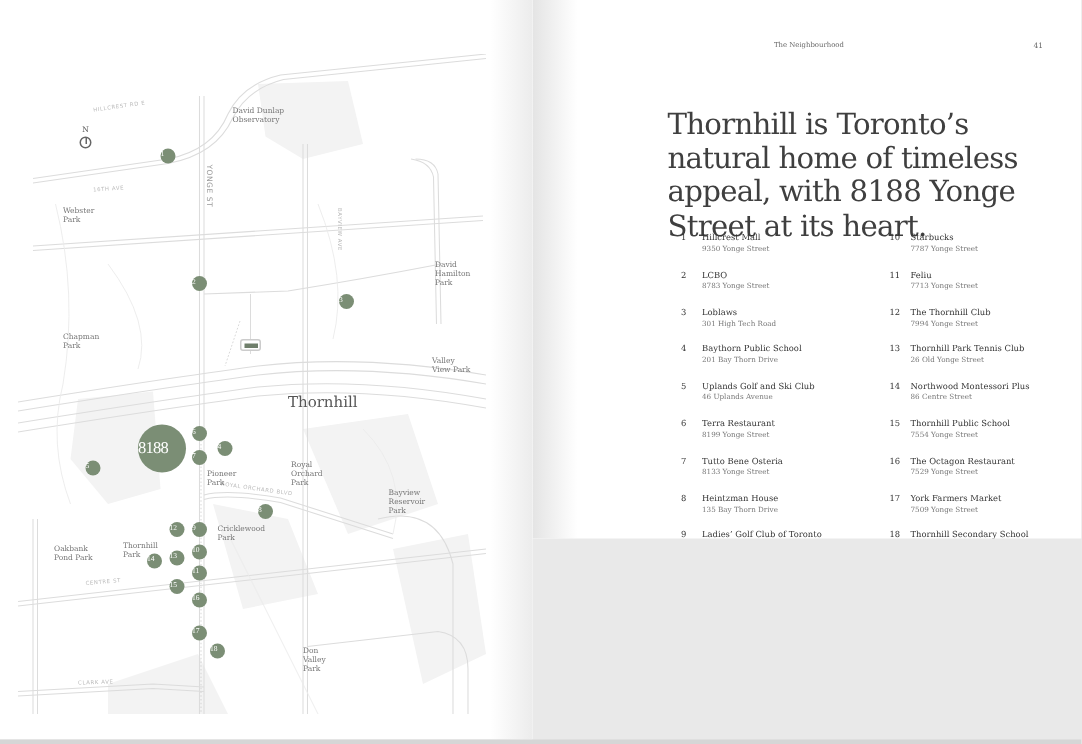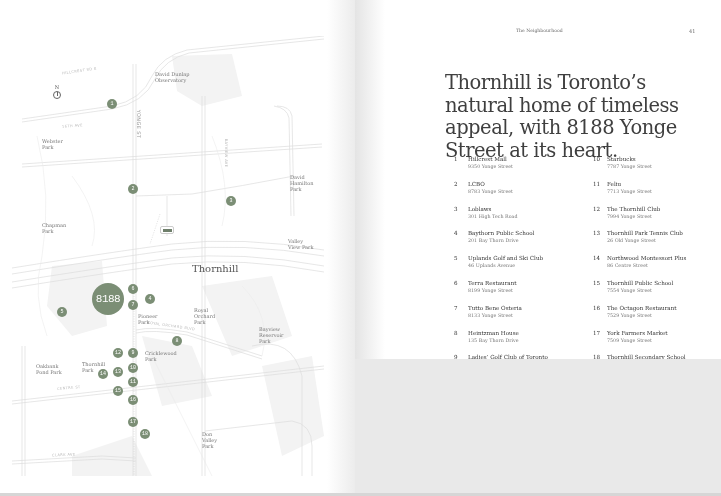--- a/index.html
+++ b/index.html
@@ -15,21 +15,21 @@
     background: linear-gradient(to right, rgba(210,210,210,0.6) 0%, rgba(255,255,255,0) 100%); }
   .bottom-edge { position: absolute; left: 0; top: 493px; width: 721px; height: 3px; background: #d6d6d6; }
 
   
   .map { position: absolute; left: 12px; top: 36px; width: 312px; height: 440px; overflow: hidden; background: #fff; }
   .map svg.base { position: absolute; left: 0; top: 0; }
   .map-label { position: absolute; font-family: "DejaVu Serif", serif; font-size: 5px; line-height: 6px; color: #777; }
   .map-label.big { font-size: 10px; line-height: 12px; color: #555; }
   .street-label { position: absolute; font-family: "DejaVu Sans", sans-serif; font-size: 3.6px; color: #bbb; letter-spacing: 0.4px; white-space: nowrap; }
   .marker { position: absolute; width: 10px; height: 10px; border-radius: 50%; background: #7b8e75;
-    color: #fff; font-family: Liberation Mono, monospace; font-size: 5px; line-height: 10px; text-align: center; }
+    color: #fff; font-family: Liberation Serif, serif; font-size: 5px; line-height: 10px; text-align: left; }
   .marker.home { width: 32px; height: 32px; line-height: 32px; font-size: 11px; letter-spacing: -0.5px; }
   .compass { position: absolute; left: 40px; top: 48px; width: 10px; text-align: center; }
   .compass .n { font-size: 5px; color: #555; display: block; line-height: 6px; }
   .compass .ring { display: block; width: 8px; height: 8px; border: 0.8px solid #666; border-radius: 50%; margin: 1px auto 0; position: relative; }
   .compass .ring::after { content: ""; position: absolute; left: 3px; top: 0; width: 0.8px; height: 3.5px; background: #666; }
   .site-icon { position: absolute; left: 148px; top: 190px; width: 14px; height: 8px; border-radius: 2px; background: #fff; border: 0.6px solid #ccc; }
   .site-icon::after { content: ""; position: absolute; left: 2px; top: 2px; width: 9px; height: 3px; background: #6f7f6b; }
 
   
   .running-head { position: absolute; top: 28px; left: 161px; font-size: 4.6px; color: #666; }

